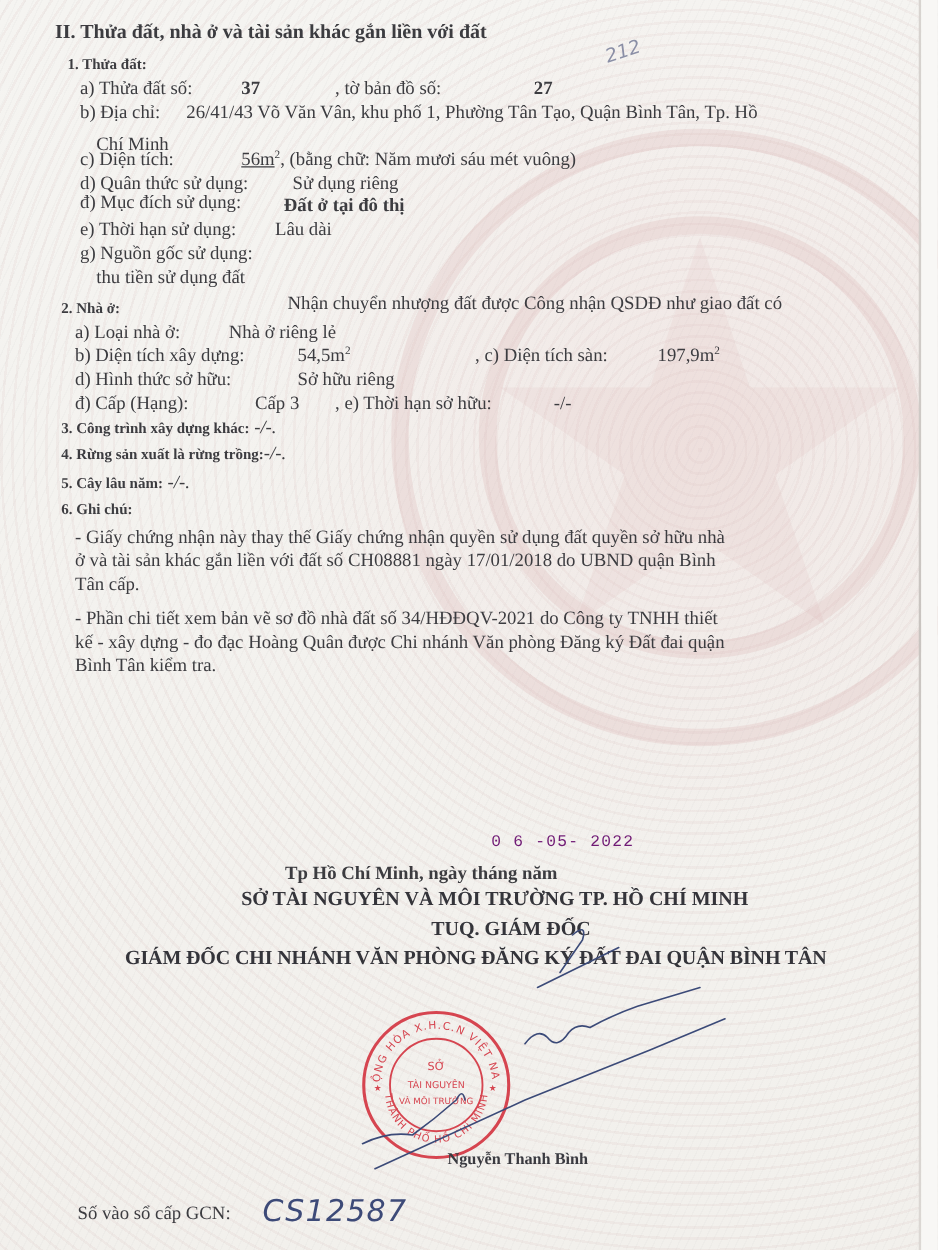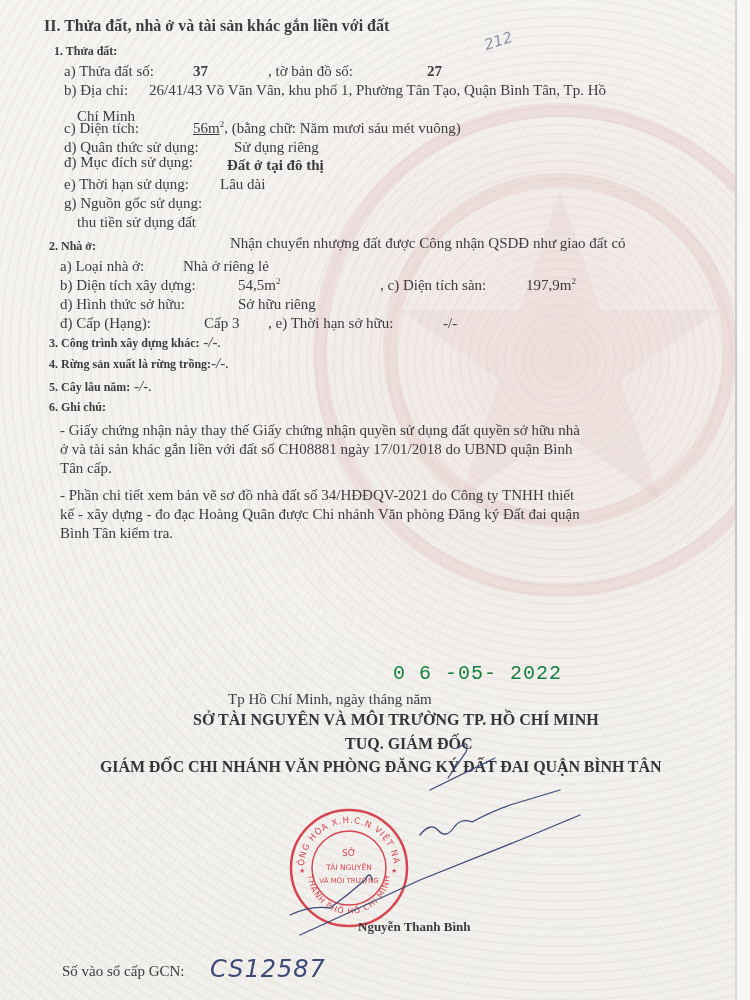--- a/index.html
+++ b/index.html
@@ -25,21 +25,21 @@
     position:absolute; left:737px; top:0; width:13px; height:1000px;
     background:#f8f7f5;
   }
   .line { position:absolute; white-space:nowrap; font-size:15px; line-height:18px; }
   .h1 { font-weight:bold; font-size:16px; }
   .hi { font-weight:bold; font-size:12px; }
   .b { font-weight:bold; }
   .under { text-decoration:underline; text-decoration-thickness:1px;margin-top:28px; }
   .sup { font-size:9px; vertical-align:super; line-height:0; }
   .hand { color:#3d4a78; font-family:"DejaVu Sans",sans-serif; font-style:italic; }
-  .stamp-date { color:#15803d; font-family:"Liberation Mono","DejaVu Sans Mono",monospace; font-size:20px; letter-spacing:1px; }
+  .stamp-date { color:#701a75; font-family:"Liberation Mono","DejaVu Sans Mono",monospace; font-size:13px; letter-spacing:1px; }
   .sig-title { font-weight:bold; font-size:16px; color:#34343a; }
   .seal { position:absolute; left:288px; top:807px; width:122px; height:122px; }
 </style>
 </head>
 <body>
 
 <div class="paper"></div>
 
 <svg style="position:absolute;left:300px;top:60px;" width="520" height="620">
   <g fill="none" stroke="rgba(215,170,170,0.22)" stroke-width="14">
@@ -114,21 +114,21 @@
 
 <div class="line hi" style="left:49px;top:398px;">6. Ghi chú:</div>
 <div class="line" style="left:60px;top:421px;">- Giấy chứng nhận này thay thế Giấy chứng nhận quyền sử dụng đất quyền sở hữu nhà</div>
 <div class="line" style="left:60px;top:440px;">ở và tài sản khác gắn liền với đất số CH08881 ngày 17/01/2018 do UBND quận Bình</div>
 <div class="line" style="left:60px;top:459px;">Tân cấp.</div>
 <div class="line" style="left:60px;top:486px;">-  Phần chi tiết xem bản vẽ sơ đồ nhà đất số 34/HĐĐQV-2021 do Công ty TNHH thiết</div>
 <div class="line" style="left:60px;top:505px;">kế - xây dựng - đo đạc Hoàng Quân được Chi nhánh Văn phòng Đăng ký Đất đai quận</div>
 <div class="line" style="left:60px;top:524px;">Bình Tân kiểm tra.</div>
 
 <div class="line stamp-date" style="left:393px;top:665px;">0 6  -05-  2022</div>
-<div class="line" style="left:228px;top:690px;">Tp Hồ Chí Minh, ngày      tháng      năm</div>
+<div class="line" style="left:228px;top:690px;font-weight:bold;">Tp Hồ Chí Minh, ngày      tháng      năm</div>
 <div class="line sig-title" style="left:193px;top:711px;">SỞ TÀI NGUYÊN VÀ MÔI TRƯỜNG TP. HỒ CHÍ MINH</div>
 <div class="line sig-title" style="left:345px;top:735px;">TUQ. GIÁM ĐỐC</div>
 <div class="line sig-title" style="left:100px;top:758px;letter-spacing:-0.1px;">GIÁM ĐỐC CHI NHÁNH VĂN PHÒNG ĐĂNG KÝ ĐẤT ĐAI QUẬN BÌNH TÂN</div>
 
 <svg class="seal" viewBox="0 0 122 122">
   <defs>
     <path id="arcTop" d="M 16 61 A 45 45 0 0 1 106 61"></path>
     <path id="arcBot" d="M 20 66 A 41 41 0 0 0 102 66"></path>
   </defs>
   <circle cx="61" cy="61" r="58" fill="none" stroke="#d64550" stroke-width="2.5"></circle>

